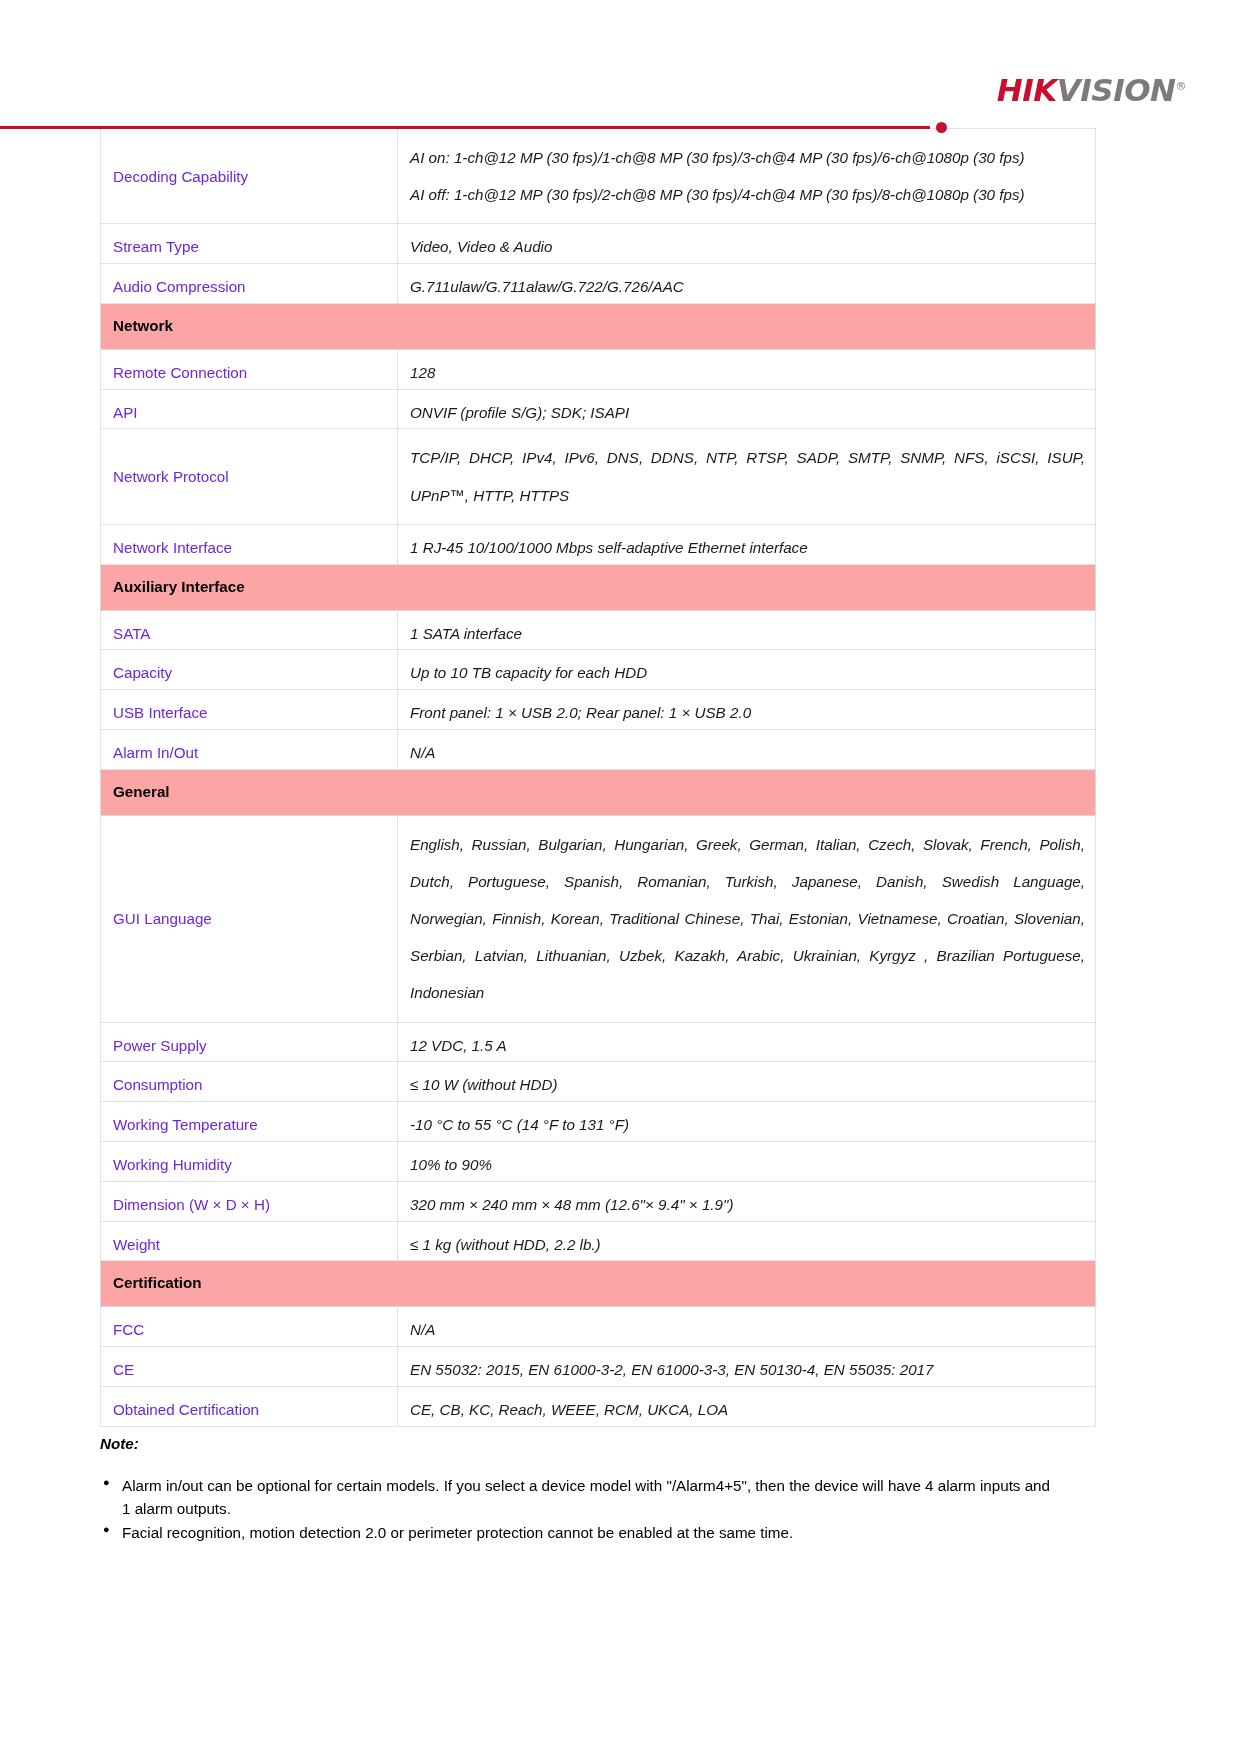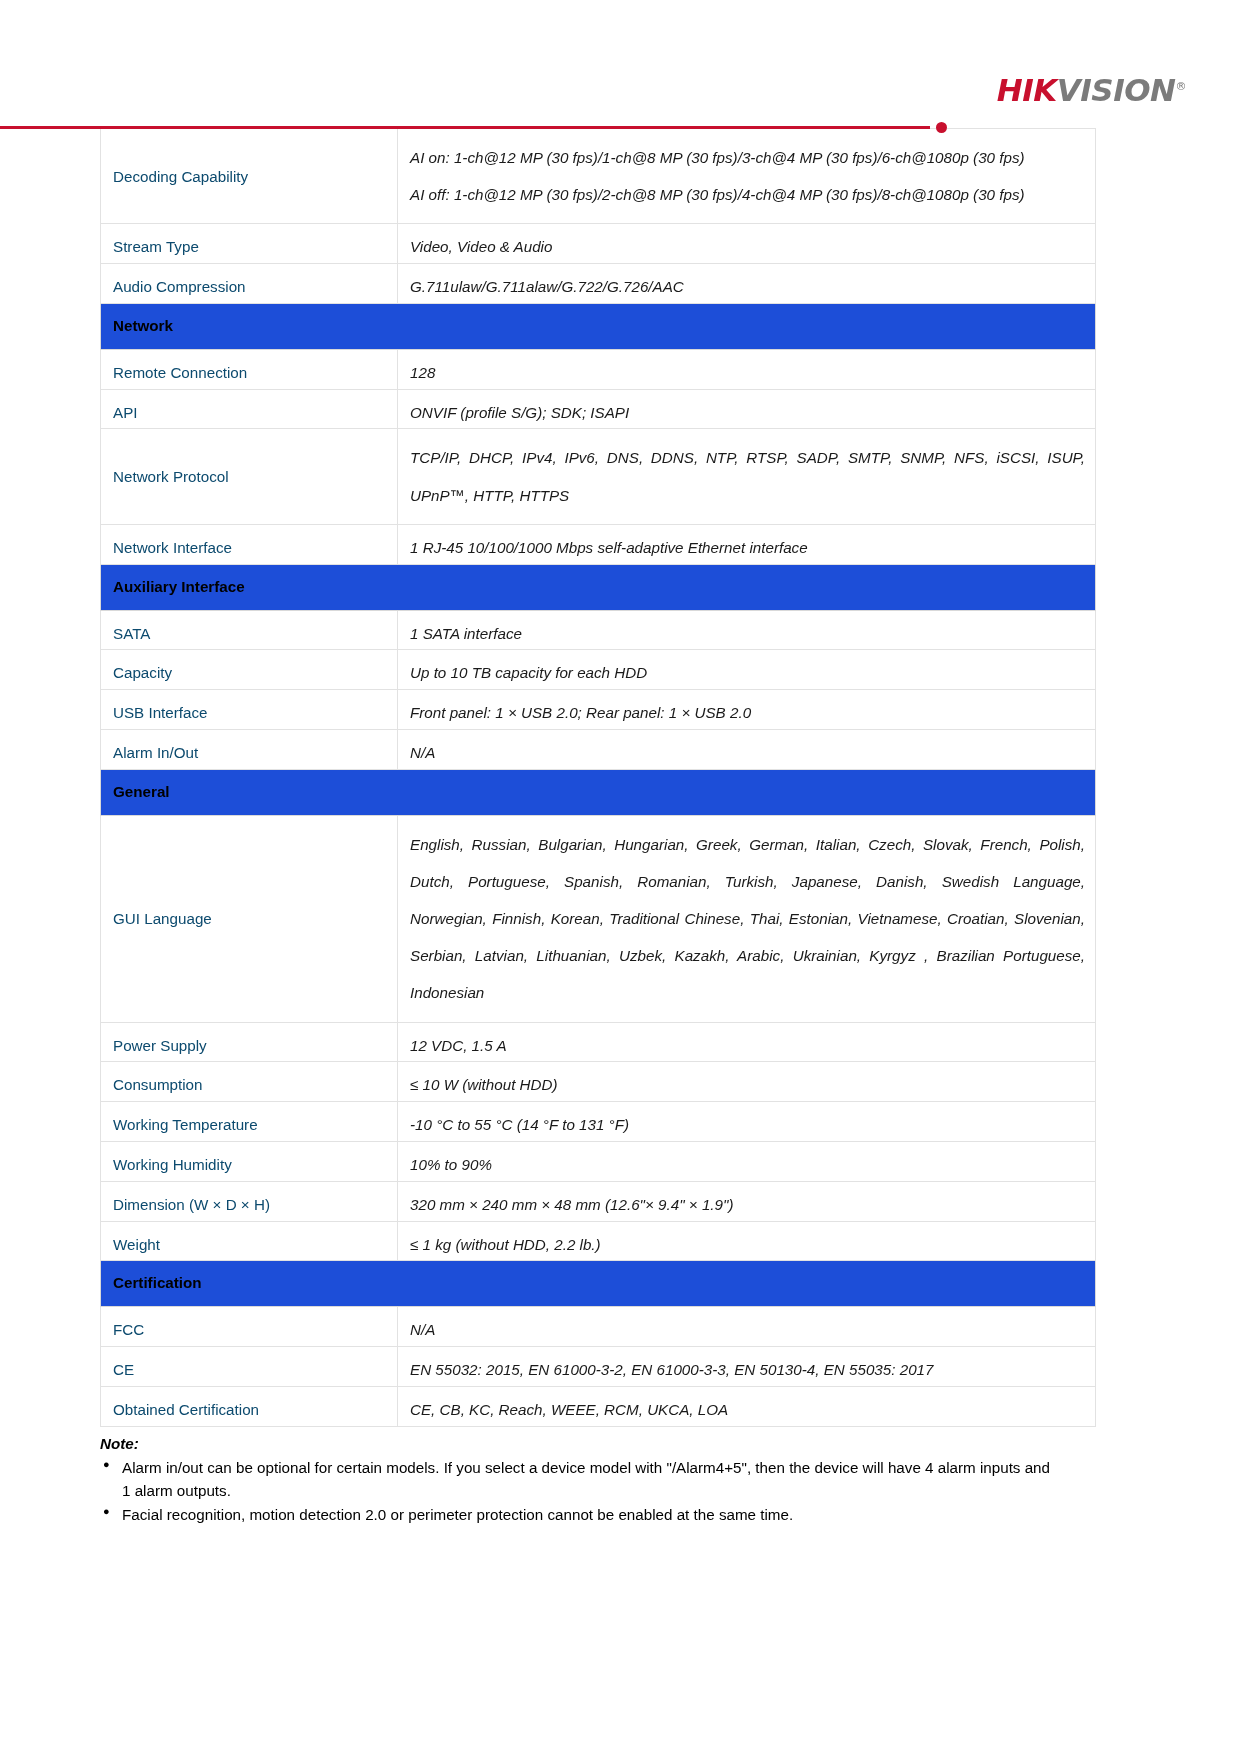--- a/index.html
+++ b/index.html
@@ -80,29 +80,29 @@
     font-size: 15.2px;
   }
   table.spec td {
     border: 1px solid #e2e2e2;
     vertical-align: middle;
     padding: 10px 10px 10px 12px;
     line-height: 2.45;
   }
   td.lbl {
     width: 274px;
-    color: #0c4a6e;
+    color: #6d28d9;
   }
   td.val {
     width: 675px;
     color: #1a1a1a;
     font-style: italic;
   }
   tr.section td {
-    background: #1d4ed8;
+    background: #fca5a5;
     font-weight: bold;
     border: 1px solid #d9d9d9;
     padding-top: 11px;
     padding-bottom: 11px;
     line-height: 1.5;
   }
   
   tr.single td { line-height: 1.5; padding-top: 12px; padding-bottom: 4px; }
   
   .justify {
@@ -114,21 +114,21 @@
   
   .note-block {
     margin: 6px 100px 0 100px;
     width: 951px;
     font-size: 15.2px;
     line-height: 1.5;
   }
   .note-title {
     font-weight: bold;
     font-style: italic;
-    margin-bottom: 2px;
+    margin-bottom: 20px;
   }
   ul.notes {
     list-style: none;
     margin: 0;
     padding: 0;
   }
   ul.notes li {
     position: relative;
     padding-left: 22px;
     margin-bottom: 1px;

